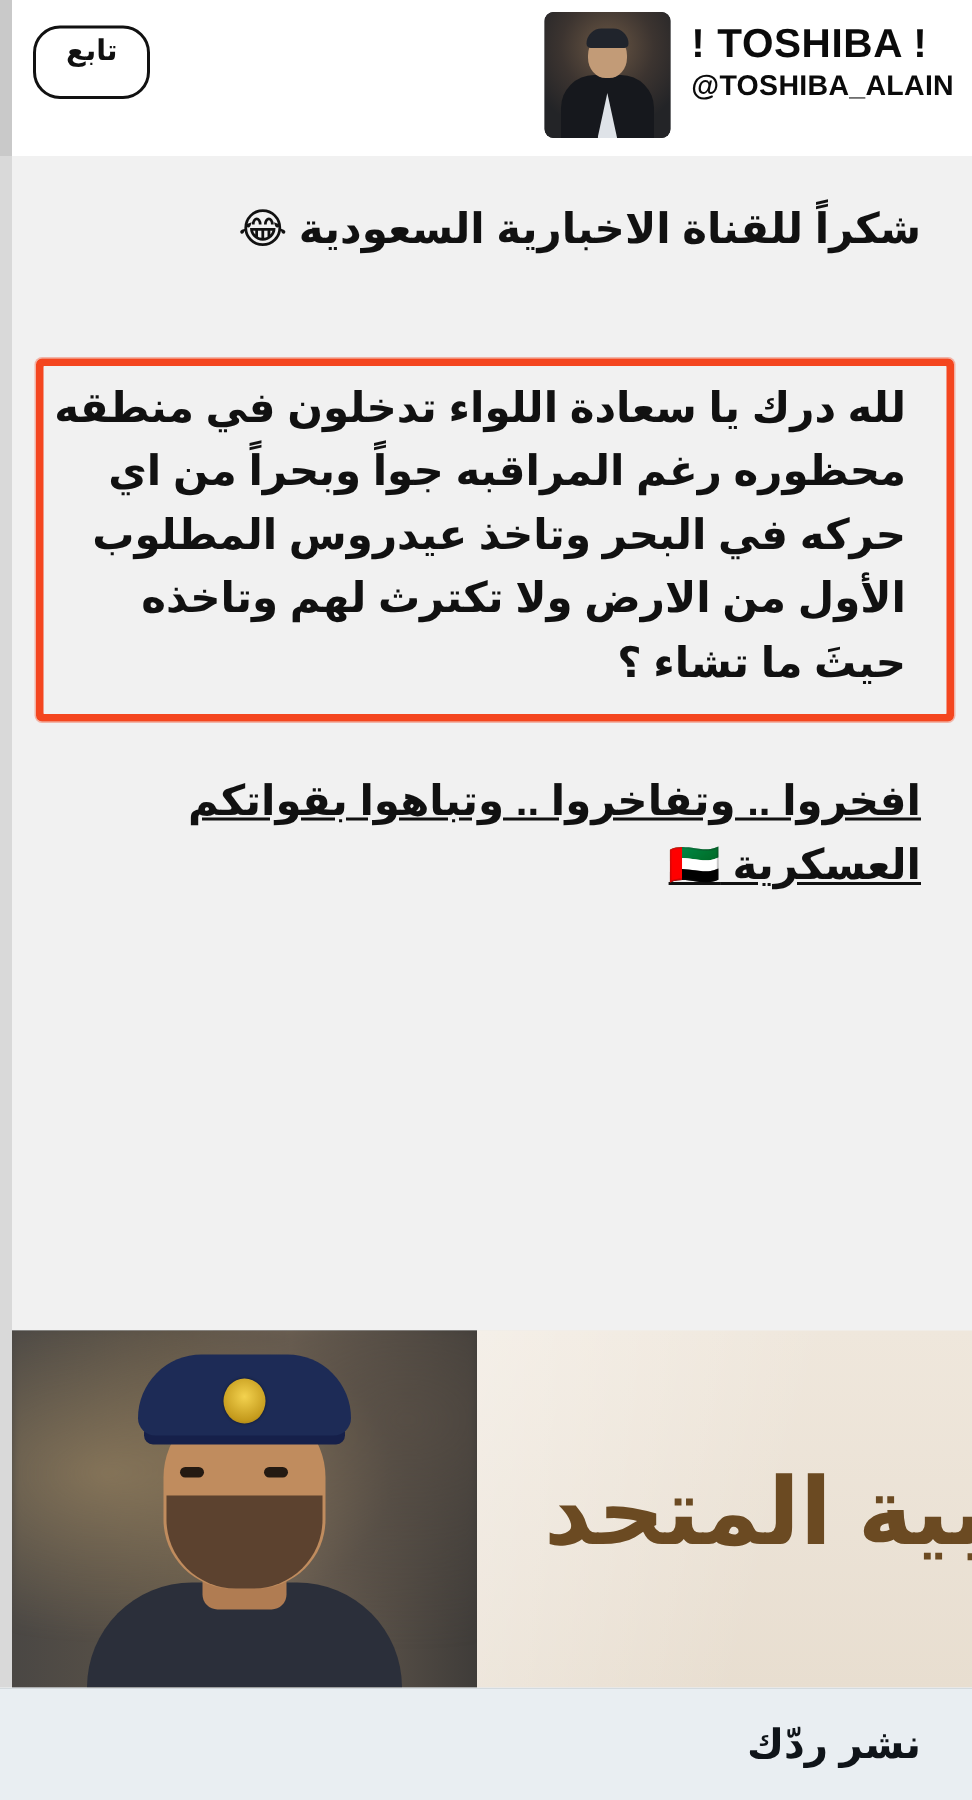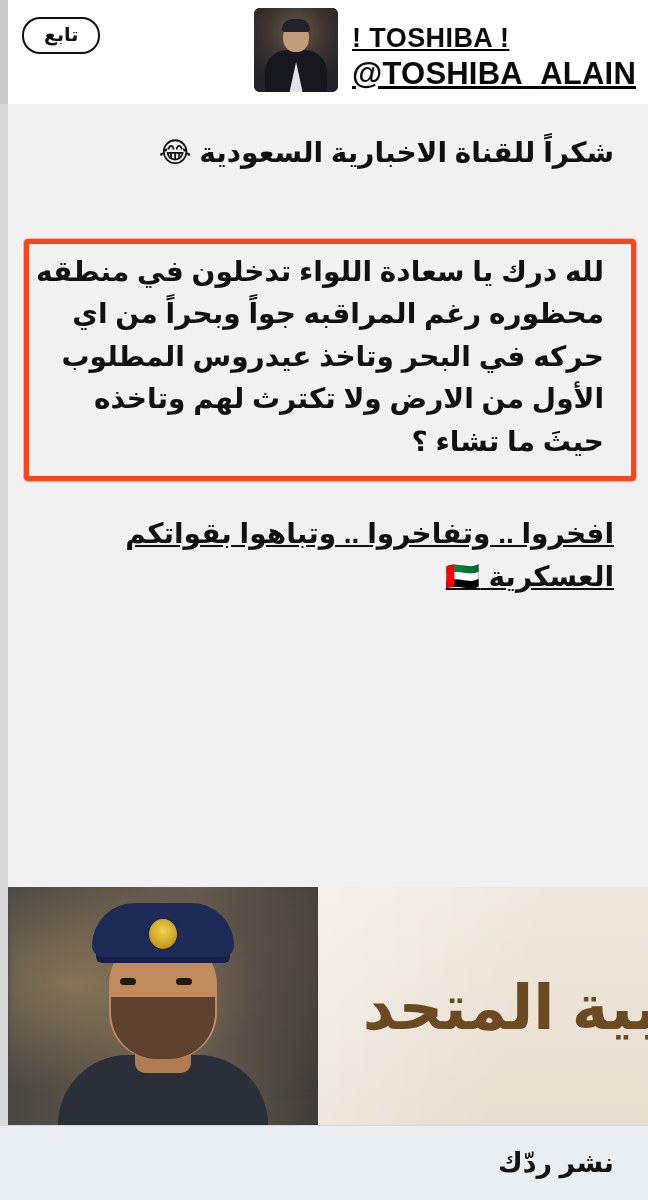--- a/index.html
+++ b/index.html
@@ -38,37 +38,36 @@
     width: 8px;
     height: 104px;
     background: #c9c9c9;
   }
   .follow-btn {
     position: absolute;
     left: 22px;
     top: 17px;
     border: 2px solid #111;
     border-radius: 18px;
-    padding: 6px 20px 8px 20px;
+    padding: 6px 20px 20px 20px;
     font-size: 19px;
     font-weight: 700;
     color: #111;
     background: #fff;
     line-height: 1;
     direction: rtl;
   }
   .account {
     position: absolute;
     right: 12px;
     top: 8px;
     display: flex;
     flex-direction: row;
-    align-items: flex-end;
+    align-items: flex-start;
     gap: 14px;
-    text-decoration: underline;
   }
   .avatar {
     width: 84px;
     height: 84px;
     border-radius: 6px;
     overflow: hidden;
     background: #26282c;
     position: relative;
     flex: 0 0 auto;
     box-shadow: inset 0 0 0 1px rgba(0,0,0,0.2);
@@ -129,21 +128,21 @@
   }
   .display-name {
     font-size: 27px;
     font-weight: 700;
     color: #0b0b0b;
     letter-spacing: 0.4px;
     line-height: 1.15;
     direction: ltr;
   }
   .handle {
-    font-size: 31px;
+    font-size: 19px;
     font-weight: 700;
     color: #0b0b0b;
     letter-spacing: 0.2px;
     line-height: 1.15;
     direction: ltr;
   }
 
   
   .body-area {
     flex: 1 1 auto;

